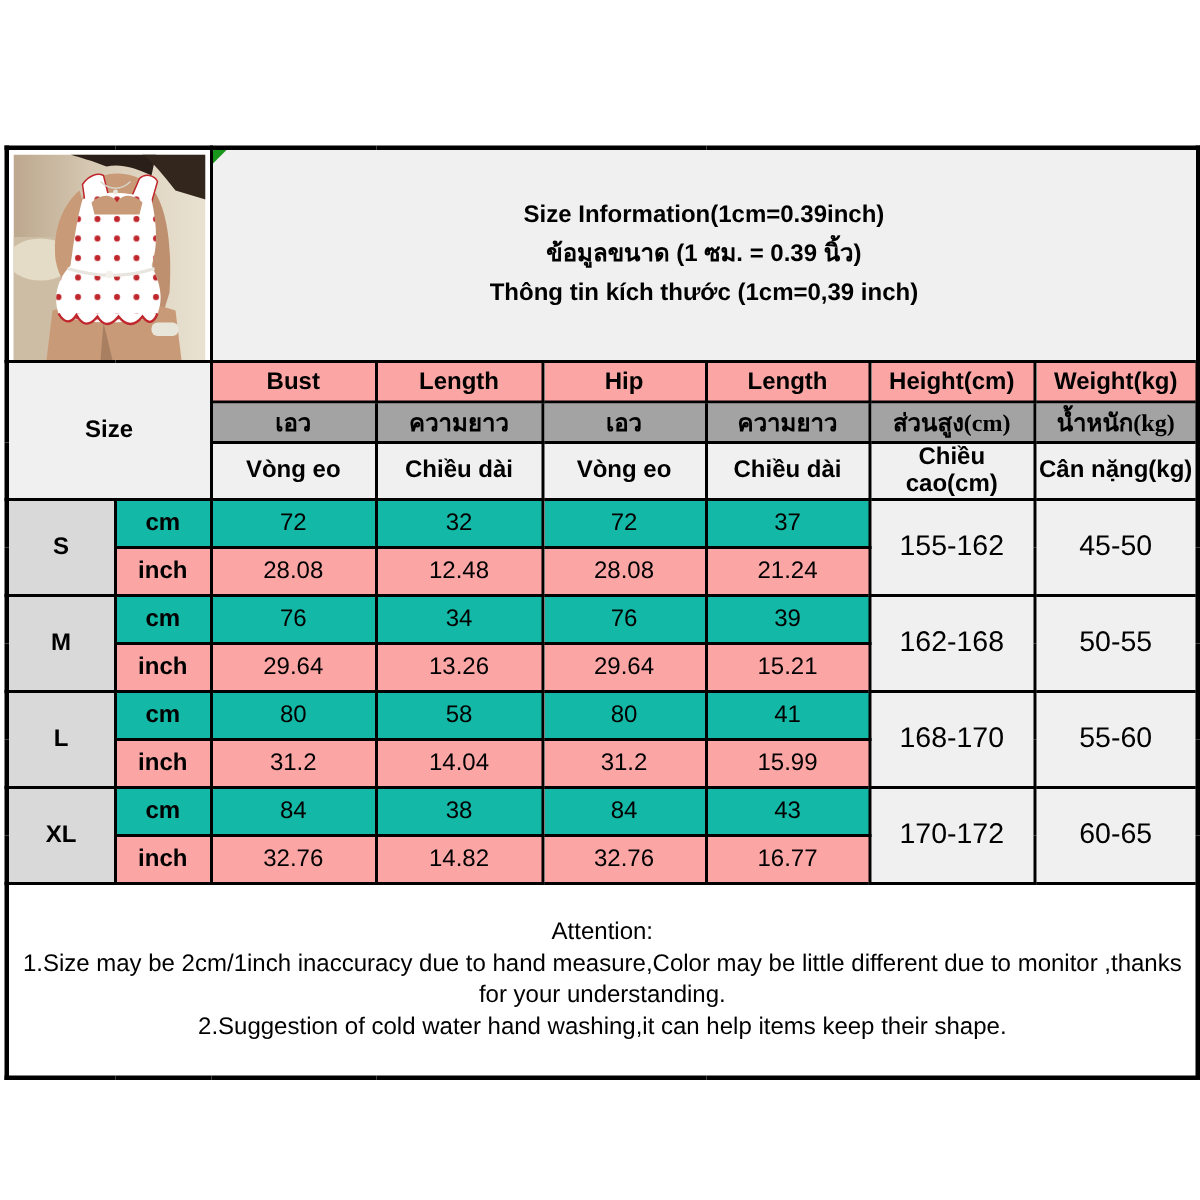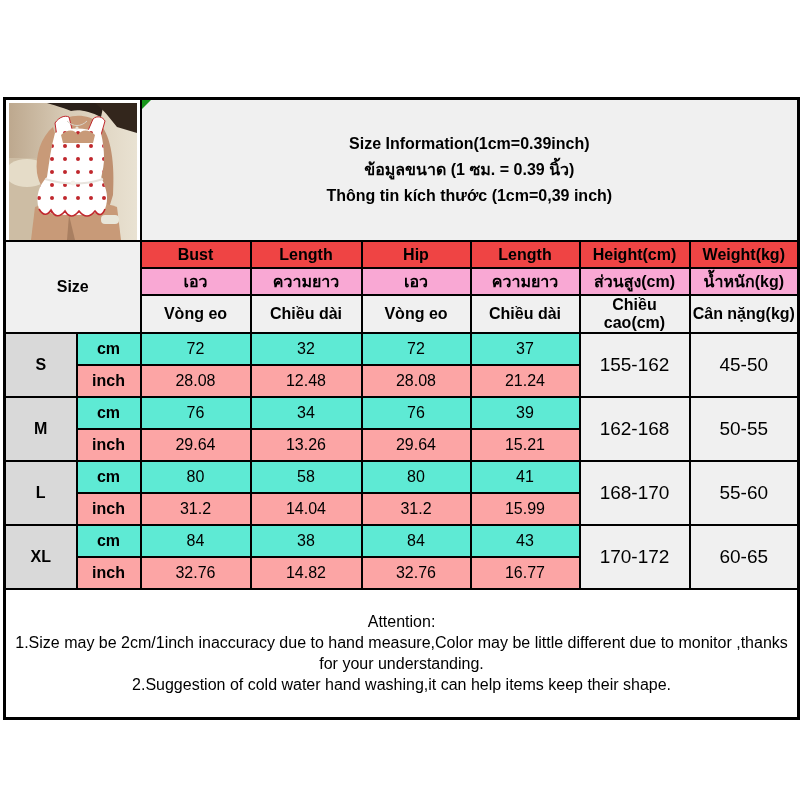--- a/index.html
+++ b/index.html
@@ -42,26 +42,26 @@
 
   .title-cell{
     background:#f0f0f0;position:relative;
     font-weight:bold;font-size:17px;line-height:26px;
   }
   .green-tri{
     position:absolute;left:0;top:0;width:0;height:0;
     border-top:9px solid #18961b;border-right:9px solid transparent;
   }
   .size-head{background:#f0f0f0;font-weight:bold;font-size:29px;margin-left:32px;}
-  .col-head{background:#ef4444;font-weight:bold;font-size:15px;}
-  .col-head-th{background:#f9a8d4;font-weight:bold;font-size:14px;}
+  .col-head{background:#fca5a5;font-weight:bold;font-size:15px;}
+  .col-head-th{background:#a3a3a3;font-weight:bold;font-size:14px;font-family:Liberation Serif, serif;}
   .col-head-vi{background:#f0f0f0;font-weight:bold;font-size:15px;}
   .size-cell{background:#d9d9d9;font-weight:bold;font-size:17px;}
   .unit{font-weight:bold;font-size:16px;}
-  tr.row-cm td{background:#5eead4;}
+  tr.row-cm td{background:#14b8a6;}
   tr.row-inch td{background:#fca5a5;}
   td.size-cell{background:#d9d9d9 !important;}
   td.range{background:#f0f0f0 !important;font-size:19px;}
   .attention{
     background:#ffffff !important;text-align:left;vertical-align:top;
     font-size:15px;line-height:21px;padding:3px 6px 0 4px;
   }
 </style>
 </head>
 <body>

